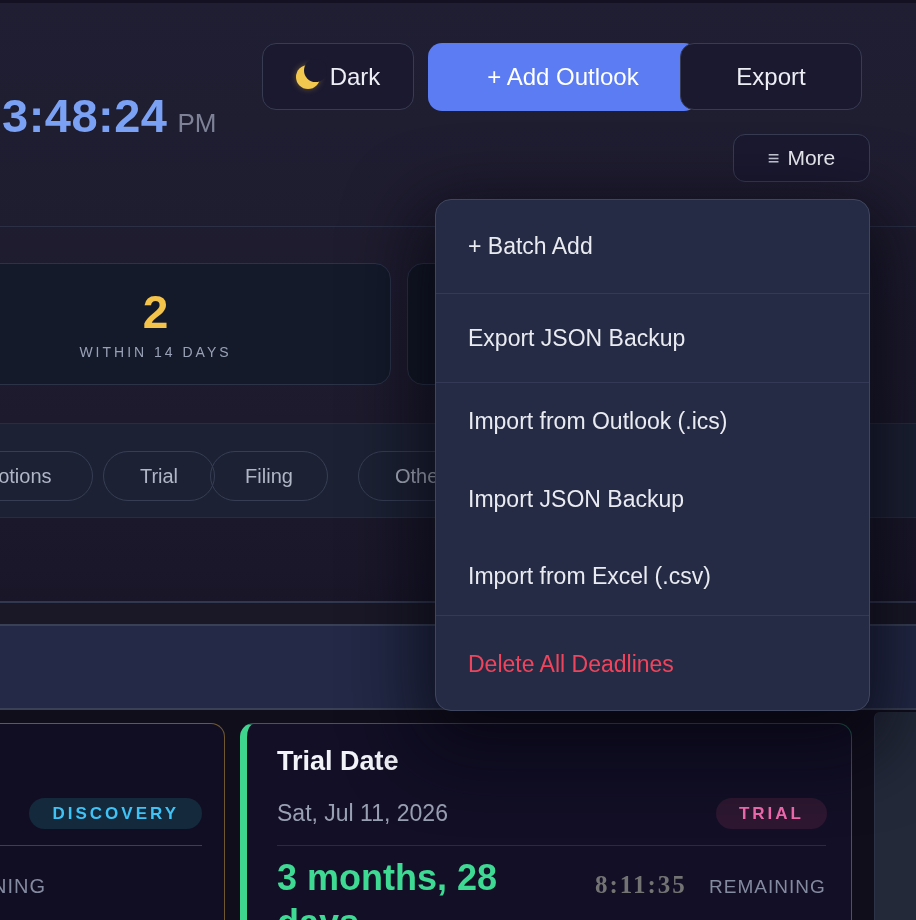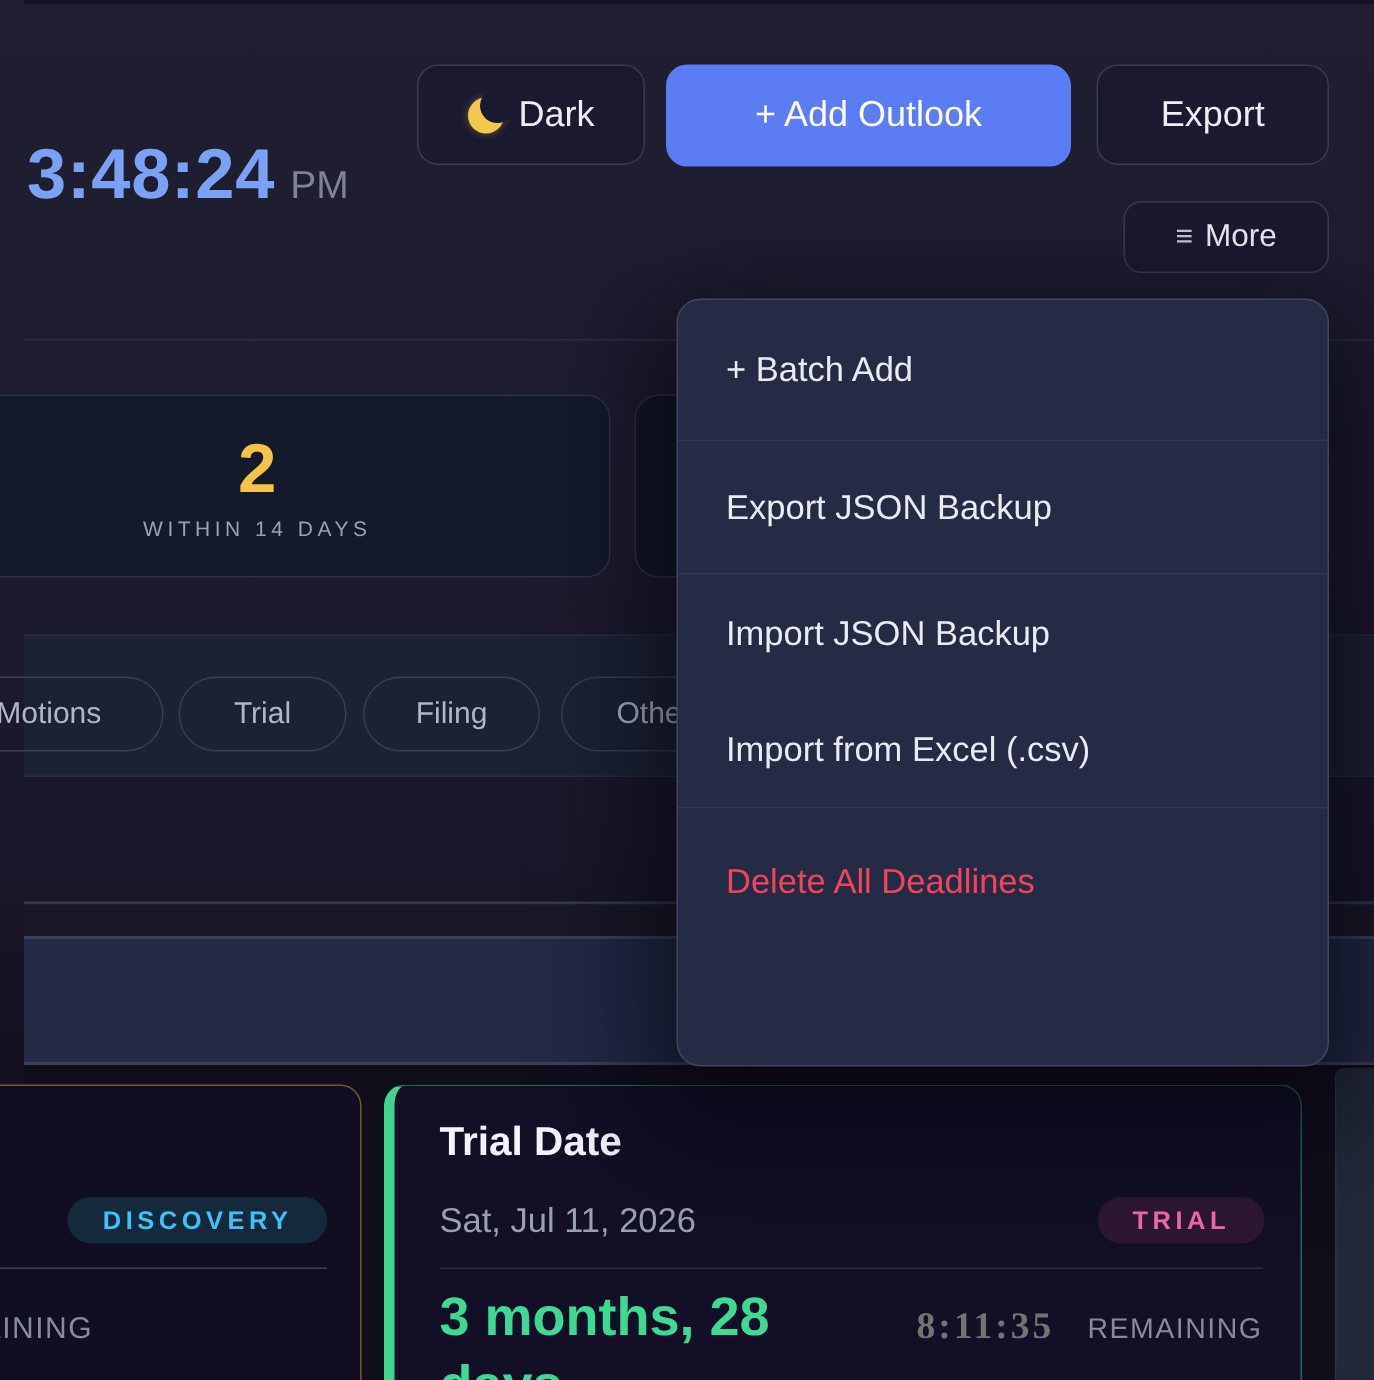--- a/index.html
+++ b/index.html
@@ -2,40 +2,40 @@
 <html><head>
 <meta charset="utf-8">
 <style>
   * { margin:0; padding:0; box-sizing:border-box; }
   html,body { background:#0d0c16; }
   .stage {
     position:relative; width:916px; height:920px; overflow:hidden;
     font-family:"Liberation Sans", sans-serif;
     background:linear-gradient(180deg,#201e32 0%,#1d1b2d 40%,#191729 62%,#141221 75%,#121020 100%);
   }
-  .abs { position:absolute;margin-left:16px; }
+  .abs { position:absolute; }
 
   
   .top-strip { left:0; top:0; width:916px; height:4px; background:#141222; border-bottom:1px solid rgba(90,96,130,.18); }
 
   
   .clock { left:2px; top:88px; display:flex; align-items:baseline; gap:10px; }
   .clock-time { font-size:47px; font-weight:700; color:#7ba1f5; letter-spacing:.5px; }
   .clock-ampm { font-size:26px; font-weight:500; color:#7e8296; }
 
   
   .btn {
     display:flex; align-items:center; justify-content:center; gap:10px;
     border-radius:14px; border:1px solid #373c52; background:#1b1930;
     color:#eceef4; font-size:24px; cursor:pointer;
   }
   .btn-primary { background:#5b7cf3; border:none; color:#ffffff; font-weight:500; }
   .btn-dark   { left:262px; top:43px; width:152px; height:67px; }
   .btn-add    { left:428px; top:43px; width:270px; height:68px; }
-  .btn-export { left:715px; top:43px; width:155px; height:67px; }
+  .btn-export { left:680px; top:43px; width:182px; height:67px; }
   .btn-more   { left:733px; top:134px; width:137px; height:48px; font-size:21px; border-radius:12px; gap:8px; }
   .more-glyph { color:#c6cad6; font-size:20px; }
 
   .moon { position:relative; width:24px; height:24px; flex:0 0 auto; }
   .moon::before { content:''; position:absolute; inset:0; border-radius:50%; background:#f2c84e; box-shadow:0 0 6px rgba(242,200,78,.35); }
   .moon::after  { content:''; position:absolute; left:8px; top:-6px; width:23px; height:23px; border-radius:50%; background:#1b1930; }
 
   
   .header-divider { left:0; top:226px; width:916px; height:1px; background:#2b3045; }
 
@@ -52,21 +52,21 @@
 
   
   .chips-panel { left:0; top:423px; width:916px; height:95px; background:#1c2234; border-top:1px solid #272d41; border-bottom:1px solid #272d41; }
   .chip {
     position:absolute; top:27px; height:50px; border-radius:25px;
     border:1px solid #373e54; color:#b0b6c6; font-size:20px;
     display:flex; align-items:center; justify-content:center; cursor:pointer;
   }
   .chip-motions { left:-60px; width:153px; }
   .chip-trial   { left:103px; width:112px; }
-  .chip-filing  { left:226px; width:118px; }
+  .chip-filing  { left:210px; width:118px; }
   .chip-other   { left:358px; width:124px; }
 
   
   .band-line-1 { left:0; top:601px; width:916px; height:2px; background:#323850; }
   .band-dark   { left:0; top:603px; width:916px; height:21px; background:#1a1827; }
   .band-line-2 { left:0; top:624px; width:916px; height:2px; background:#3a4157; }
   .banner      { left:0; top:626px; width:916px; height:82px; background:#232946; }
   .band-line-3 { left:0; top:708px; width:916px; height:2px; background:#3a4156; }
   .bottom-bg   { left:0; top:710px; width:916px; height:210px; background:#100e1b; }
 
@@ -196,20 +196,23 @@
 
   <div class="abs menu">
     <div class="menu-item h93">
       <span>+ Batch Add</span>
     </div>
     <div class="menu-divider"></div>
     <div class="menu-item h88">
       <span>Export JSON Backup</span>
     </div>
     <div class="menu-divider"></div>
+    <div class="menu-item h77">
+      <span>Import from Outlook (.ics)</span>
+    </div>
     <div class="menu-item h78">
       <span>Import JSON Backup</span>
     </div>
     <div class="menu-item h77">
       <span>Import from Excel (.csv)</span>
     </div>
     <div class="menu-divider"></div>
     <div class="menu-item danger h96">
       <span>Delete All Deadlines</span>
     </div>

